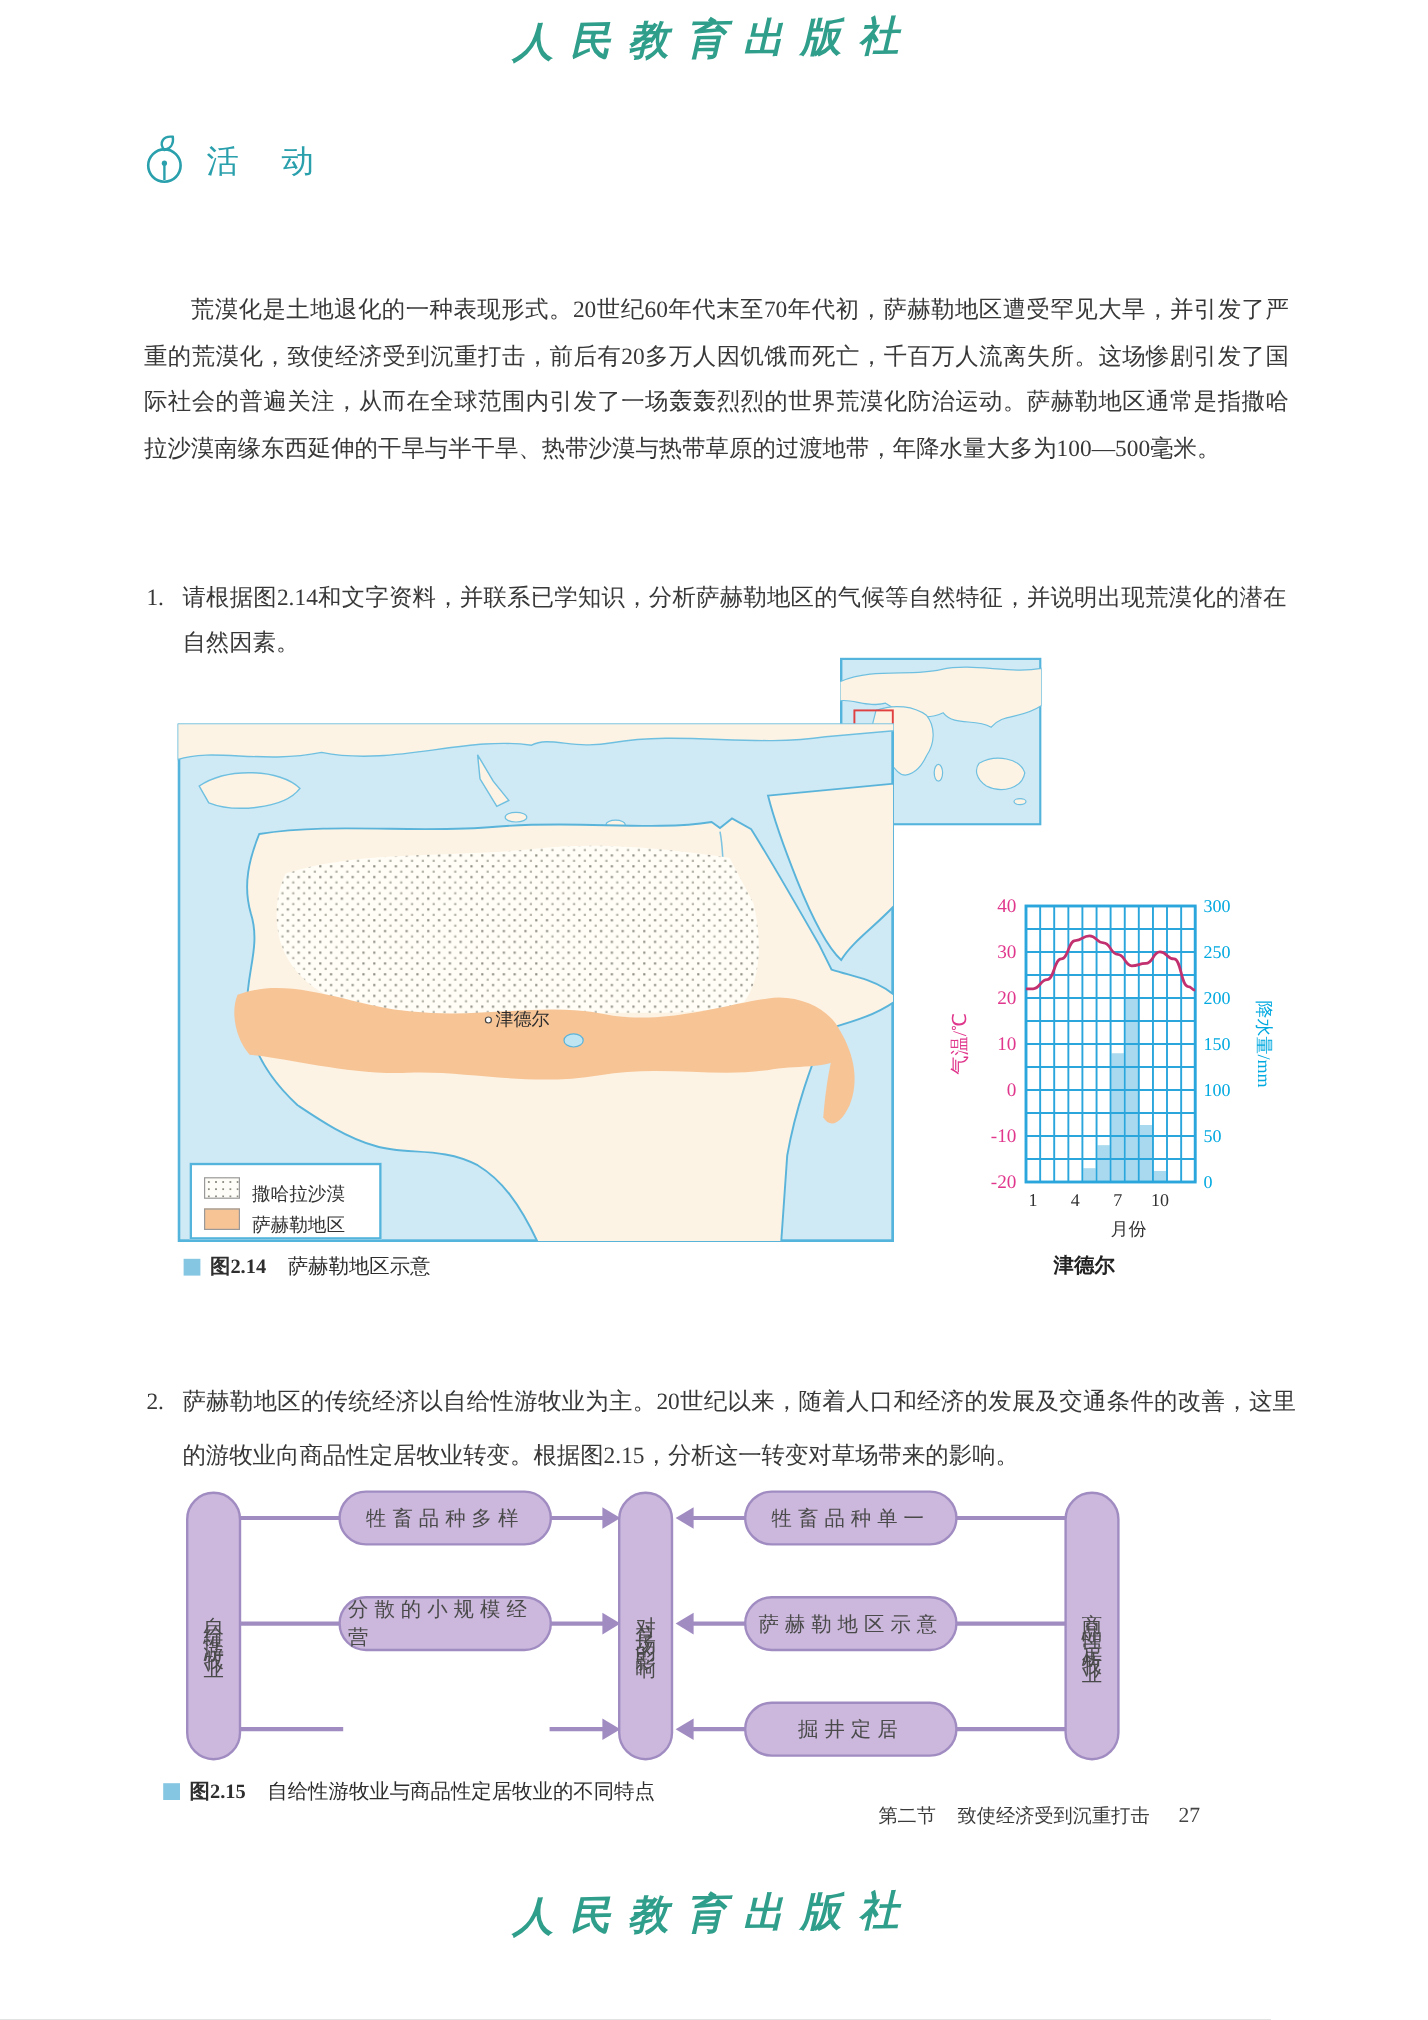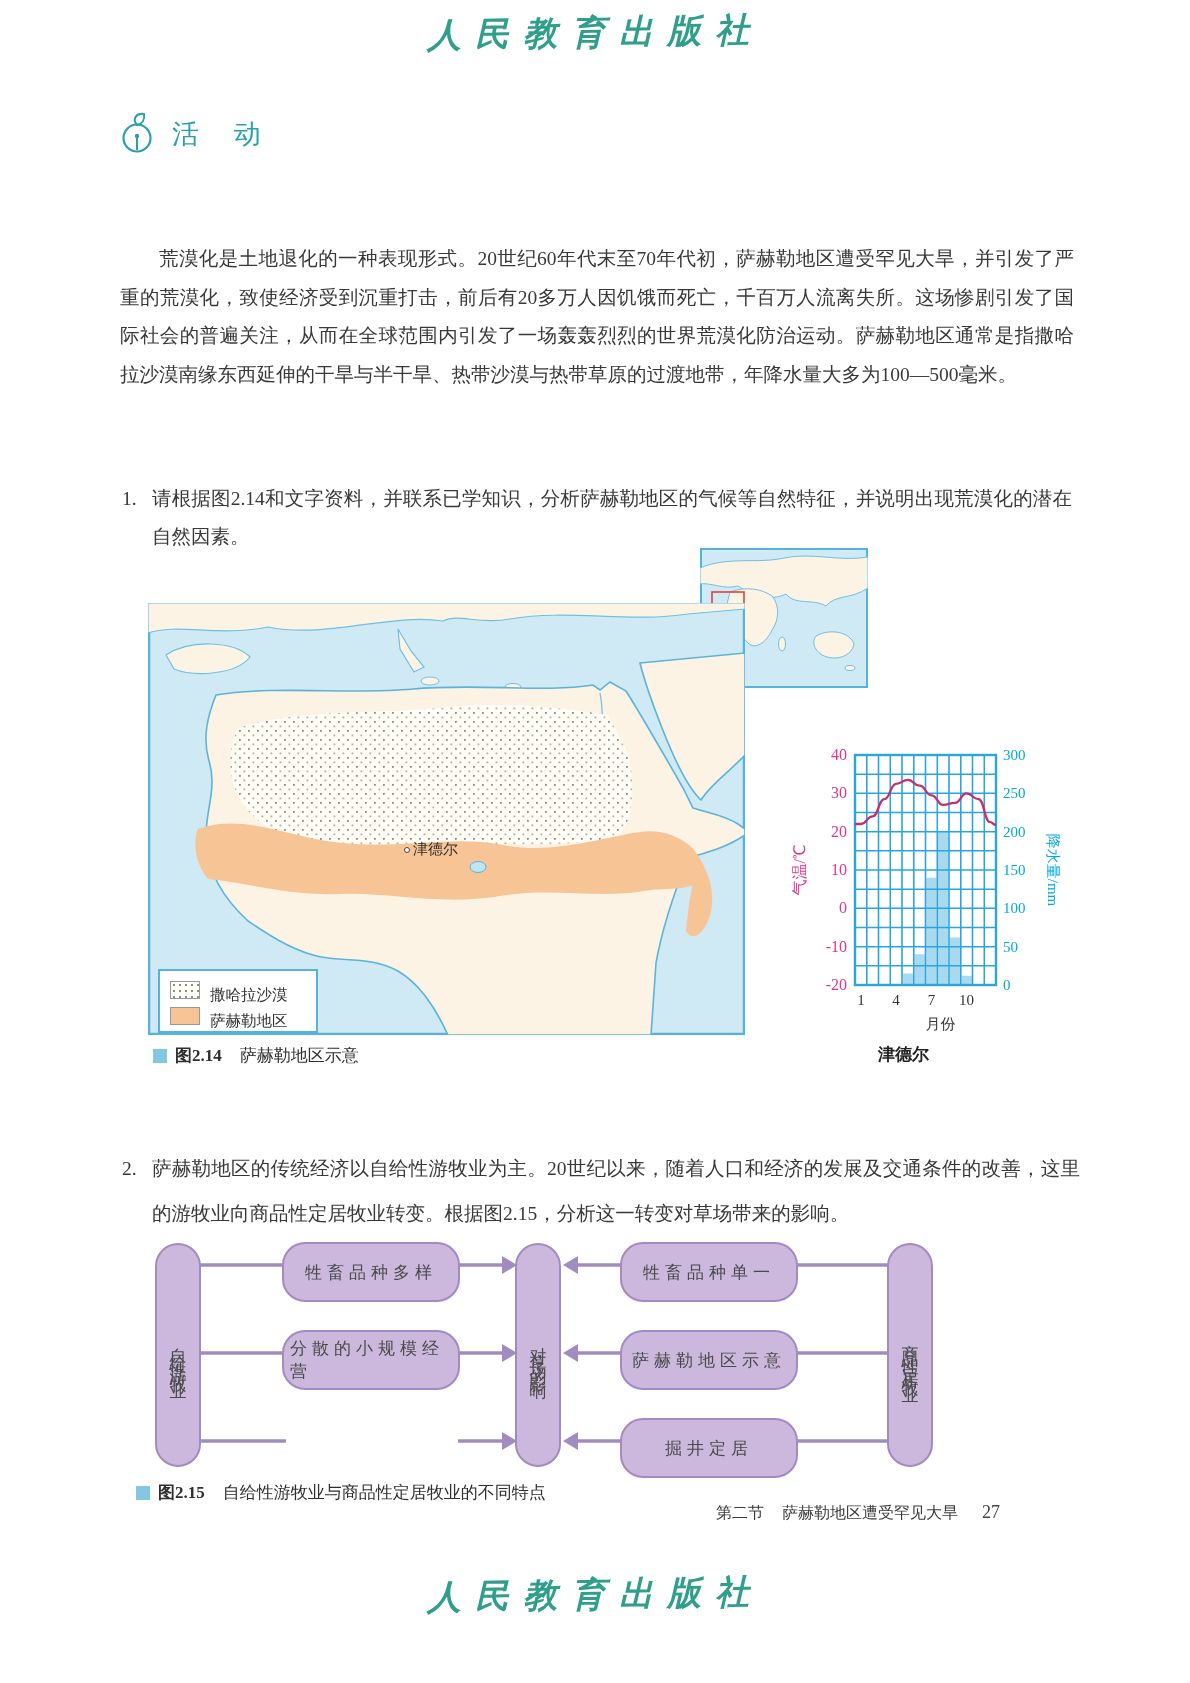--- a/index.html
+++ b/index.html
@@ -15,21 +15,21 @@
   .page{position:relative;width:1190px;height:1683px;background:#ffffff;margin:0 auto;
         font-family:"Liberation Serif","DejaVu Serif",serif;color:var(--ink);overflow:hidden;}
 
   .logo{position:absolute;left:0;width:100%;text-align:center;color:var(--logo-green);
         font-family:"DejaVu Serif",serif;font-style:italic;font-weight:bold;
         font-size:34px;letter-spacing:14px;transform:rotate(-1deg);}
   .logo.top{top:10px;}
   .logo.bottom{top:1572px;}
 
   .activity-head{position:absolute;left:118px;top:110px;display:flex;align-items:center;gap:14px;}
-  .activity-label{color:#2aa0ad;font-family:Liberation Serif, serif;
+  .activity-label{color:#2aa0ad;font-family:Liberation Sans, sans-serif;
                   font-size:27px;letter-spacing:14px;font-weight:500;}
 
   .section-heading{position:absolute;left:120px;top:186px;width:960px;
                    font-family:"Liberation Sans",sans-serif;font-weight:bold;font-size:22px;color:#1d1d1d;}
 
   .intro{position:absolute;left:120px;top:240px;width:954px;font-size:19.5px;line-height:38.5px;
          text-align:justify;text-indent:2em;color:#383838;}
 
   .question{position:absolute;display:flex;font-size:19.5px;line-height:38px;color:#383838;}
   .q1{left:122px;top:480px;width:950px;}
@@ -64,21 +64,21 @@
   .cap-bullet{width:14px;height:14px;background:var(--caption-bullet);display:inline-block;}
   .cap-num{font-weight:bold;}
   .cap-text{margin-left:10px;}
 
   
   .flow{position:absolute;left:110px;top:1238px;width:862px;height:235px;}
   .flow svg{position:absolute;left:0;top:0;}
   .capsule{position:absolute;background:var(--purple-fill);border:2px solid var(--purple-border);
            display:flex;align-items:center;justify-content:center;
            font-family:"Liberation Sans",sans-serif;font-size:17px;color:#4a4a4a;}
-  .cap-h{height:60px;border-radius:23px;letter-spacing:5px;padding:0 6px;}
+  .cap-h{height:46px;border-radius:23px;letter-spacing:5px;padding:0 6px;}
   .cap-v{width:46px;border-radius:23px;writing-mode:vertical-rl;text-orientation:upright;letter-spacing:7px;padding:10px 0;}
   .conn{stroke:var(--purple-border);stroke-width:3.5;}
   .arrow{fill:var(--purple-border);}
 
   .footer{position:absolute;right:190px;top:1502px;font-size:16px;color:#3b3b3b;}
   .footer .sec{margin-right:14px;}
   .footer .pagenum{font-size:18px;margin-left:20px;color:#444;}
 </style>
 </head>
 <body>
@@ -278,19 +278,19 @@
   </div>
 
   <div class="fig-caption cap215">
     <span class="cap-bullet"></span>
     <span class="cap-num">图2.15</span>
     <span class="cap-text">自给性游牧业与商品性定居牧业的不同特点</span>
   </div>
 
   <div class="footer">
     <span class="sec">第二节</span>
-    <span>萨赫勒地区遭受罕见大旱</span>
+    <span>致使经济受到沉重打击</span>
     <span class="pagenum">27</span>
   </div>
 
   <div class="logo bottom">人民教育出版社</div>
 
 </div>
 
 </body></html>

